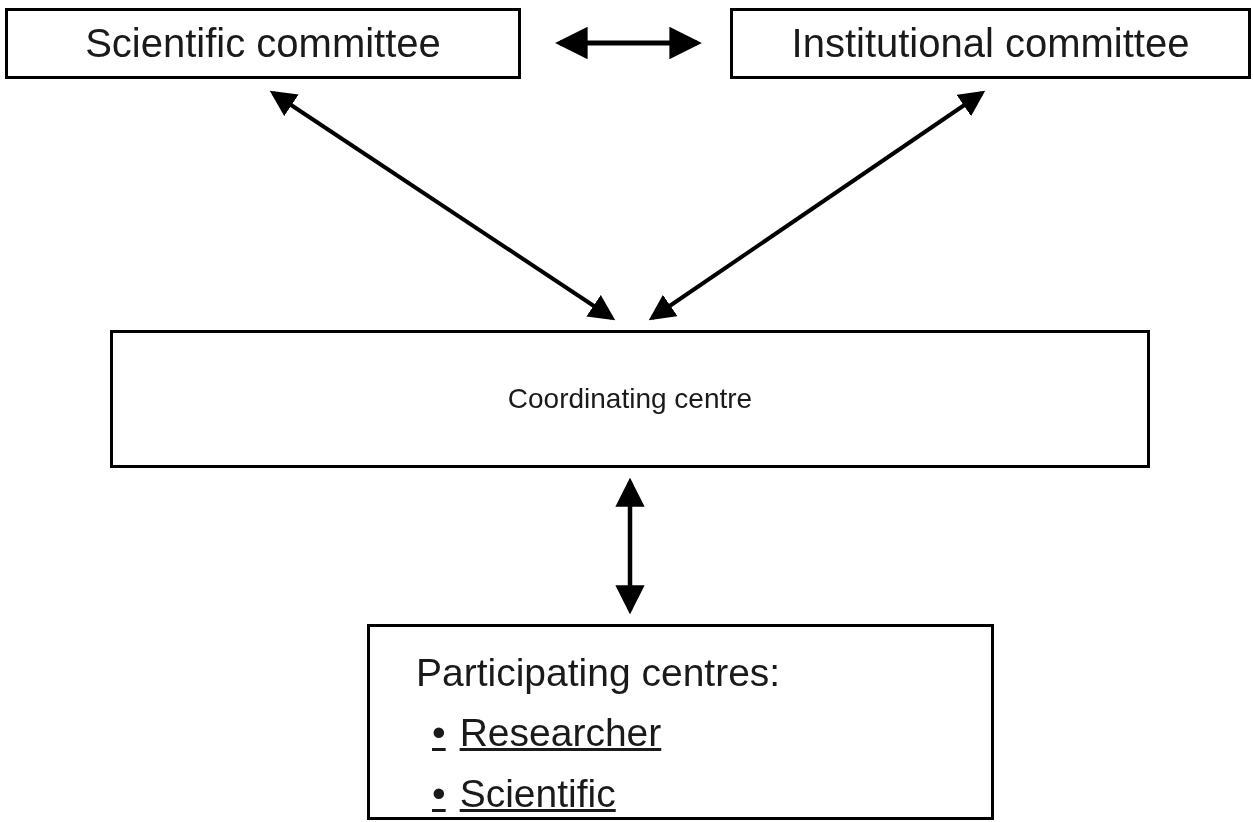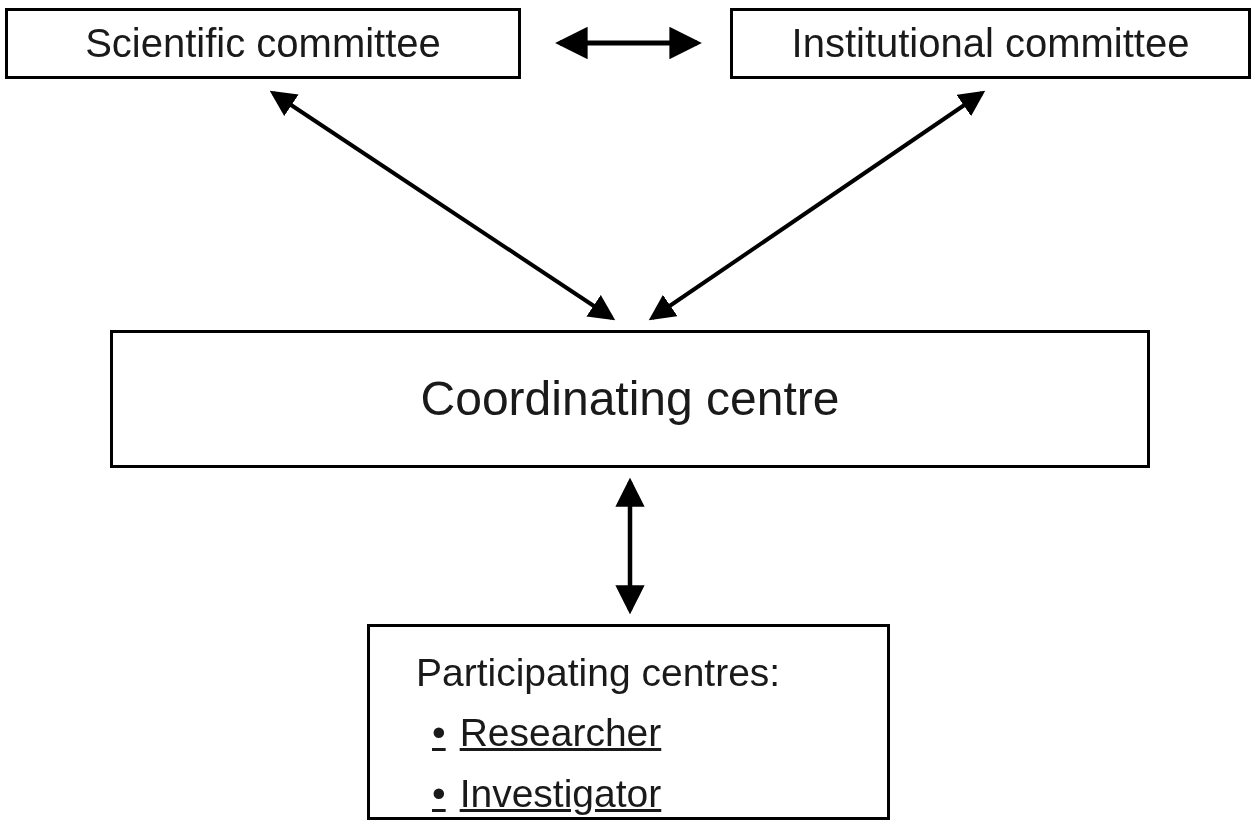--- a/index.html
+++ b/index.html
@@ -33,27 +33,27 @@
     height: 71px;
     font-size: 40px;
   }
   #box-scientific { left: 5px; width: 516px; }
   #box-institutional { left: 730px; width: 521px; }
   #box-coordinating {
     left: 110px;
     top: 330px;
     width: 1040px;
     height: 138px;
-    font-size: 48px;
+    font-size: 28px;
     line-height: 1.3;
   }
   #box-participating {
     left: 367px;
     top: 624px;
-    width: 523px;
+    width: 627px;
     height: 196px;
     font-size: 39px;
     padding: 16px 10px 10px 46px;
     line-height: 1.55;
   }
   .bullet-row { margin-left: 16px; text-decoration: underline; }
   .bullet-char { margin-right: 14px; }
   svg.arrows {
     position: absolute;
     left: 0;
@@ -94,17 +94,17 @@
   <div class="box centered" id="box-coordinating">
     <span>Coordinating centre</span>
   </div>
 
   <div class="box" id="box-participating">
     <div>Participating centres:</div>
     <div class="bullet-row">
       <span class="bullet-char">•</span><span>Researcher</span>
     </div>
     <div class="bullet-row">
-      <span class="bullet-char">•</span><span>Investigator</span>
+      <span class="bullet-char">•</span><span>Scientific</span>
     </div>
   </div>
 
 </div>
 
 </body></html>

